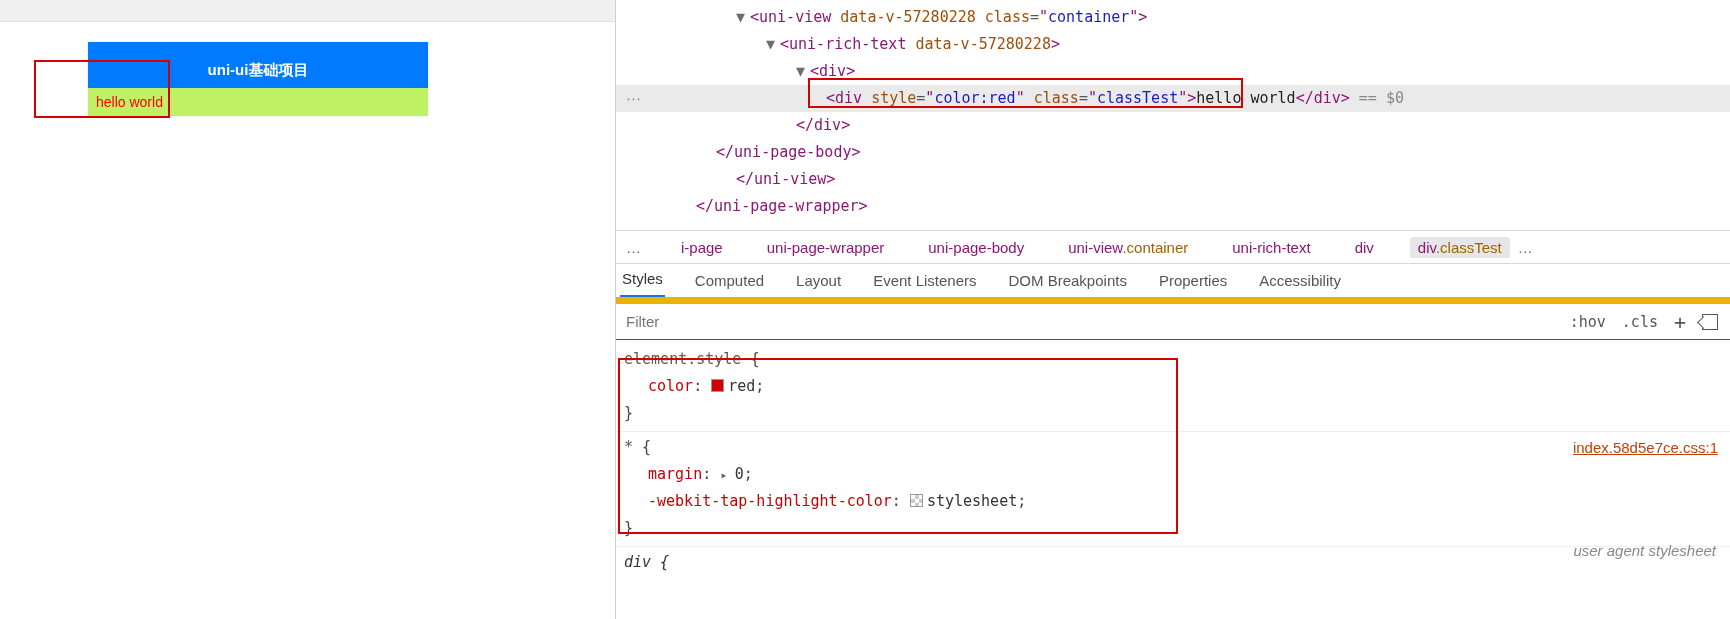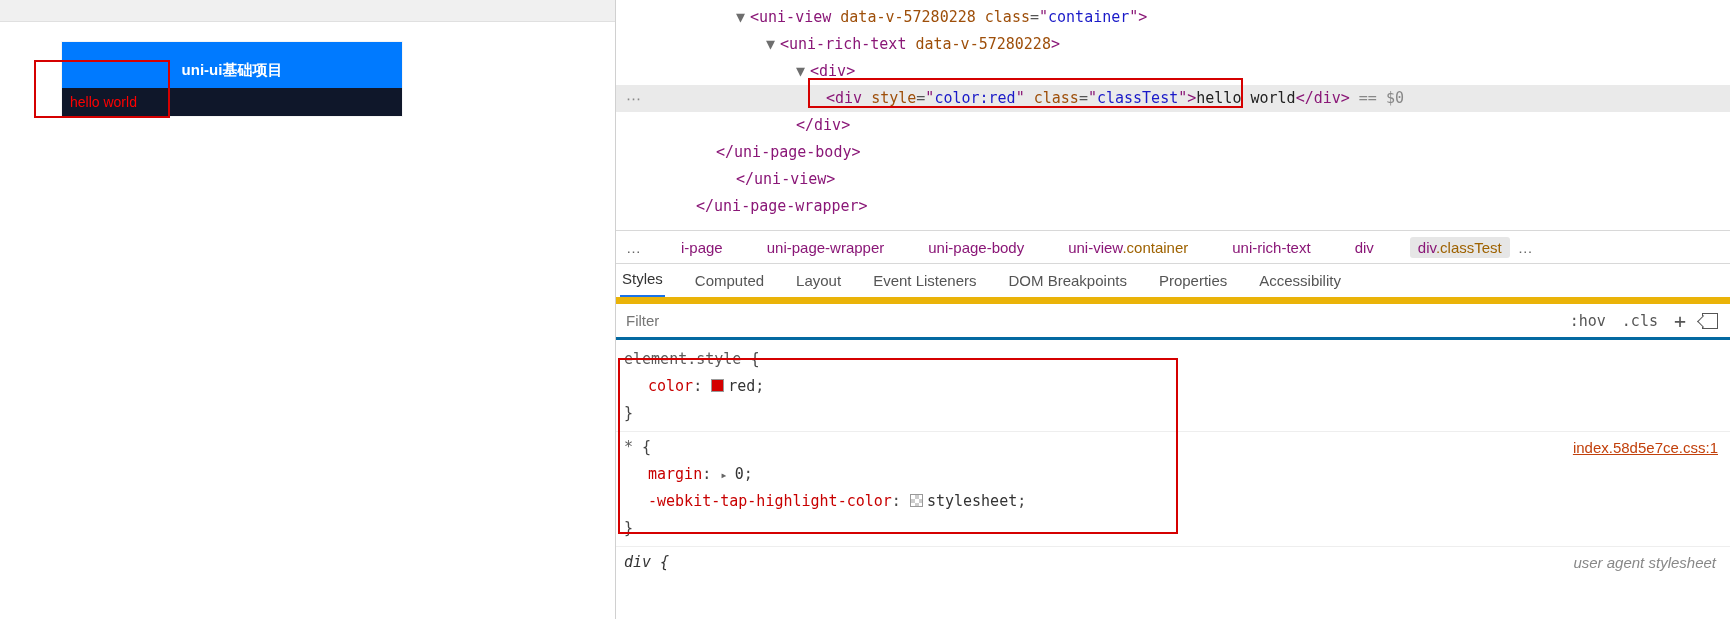--- a/index.html
+++ b/index.html
@@ -20,24 +20,24 @@
     flex-shrink: 0;
     background: #fff;
     position: relative;
   }
   .ruler-top {
     height: 22px;
     background: #f0f0f0;
     border-bottom: 1px solid #e0e0e0;
   }
   .phone-shell {
-    margin-left: 62px;
+    margin-left: 88px;
     margin-top: 20px;
     width: 340px;
-    background: #0f172a;
+    background: #bef264;
     box-shadow: 0 0 0 1px rgba(0,0,0,0.04);
   }
   .app-header {
     background: #007aff;
     color: #fff;
     height: 46px;
     display: flex;
     align-items: flex-end;
     justify-content: center;
     padding-bottom: 8px;
@@ -128,21 +128,21 @@
     padding-left: 4px;
     gap: 28px;
   }
   .stab { color: #555; cursor: pointer; padding: 8px 2px; }
   .stab.active { color: #333; border-bottom: 2px solid #1a73e8; font-weight: 500; }
   
   .filterbar {
     display: flex;
     align-items: center;
     height: 36px;
-    border-bottom: 3px solid #0369a1;
+    border-bottom: 1px solid #0369a1;
     font-family: "Segoe UI", Arial, sans-serif;
   }
   .filter-input {
     flex: 1;
     border: none;
     outline: none;
     padding: 6px 10px;
     color: #888;
     font-size: 15px;
     background: transparent;
@@ -179,21 +179,21 @@
     border: 1px solid #999; margin-right: 4px;
   }
   .swatch.red { background: #d40000; }
   .swatch.checker {
     background-image:
       linear-gradient(45deg,#ccc 25%,transparent 25%,transparent 75%,#ccc 75%),
       linear-gradient(45deg,#ccc 25%,transparent 25%,transparent 75%,#ccc 75%);
     background-size: 8px 8px;
     background-position: 0 0, 4px 4px;
   }
-  .agent-ss { position:absolute; right:6px; bottom:0; color:#888; font-style:italic; font-family:"Segoe UI",Arial,sans-serif;}
+  .agent-ss { position:absolute; right:6px; bottom:12px; color:#888; font-style:italic; font-family:"Segoe UI",Arial,sans-serif;}
   .div-rule { color:#333; font-style: italic; }
   .annot-box-3 {
     position: absolute;
     border: 2px solid #d50000;
     pointer-events: none;
     z-index: 5;
     left: 2px; top: 358px; width: 560px; height: 176px;
   }
   .hr-sep { border-top:1px solid #eee; margin: 2px -8px; }
 </style>

